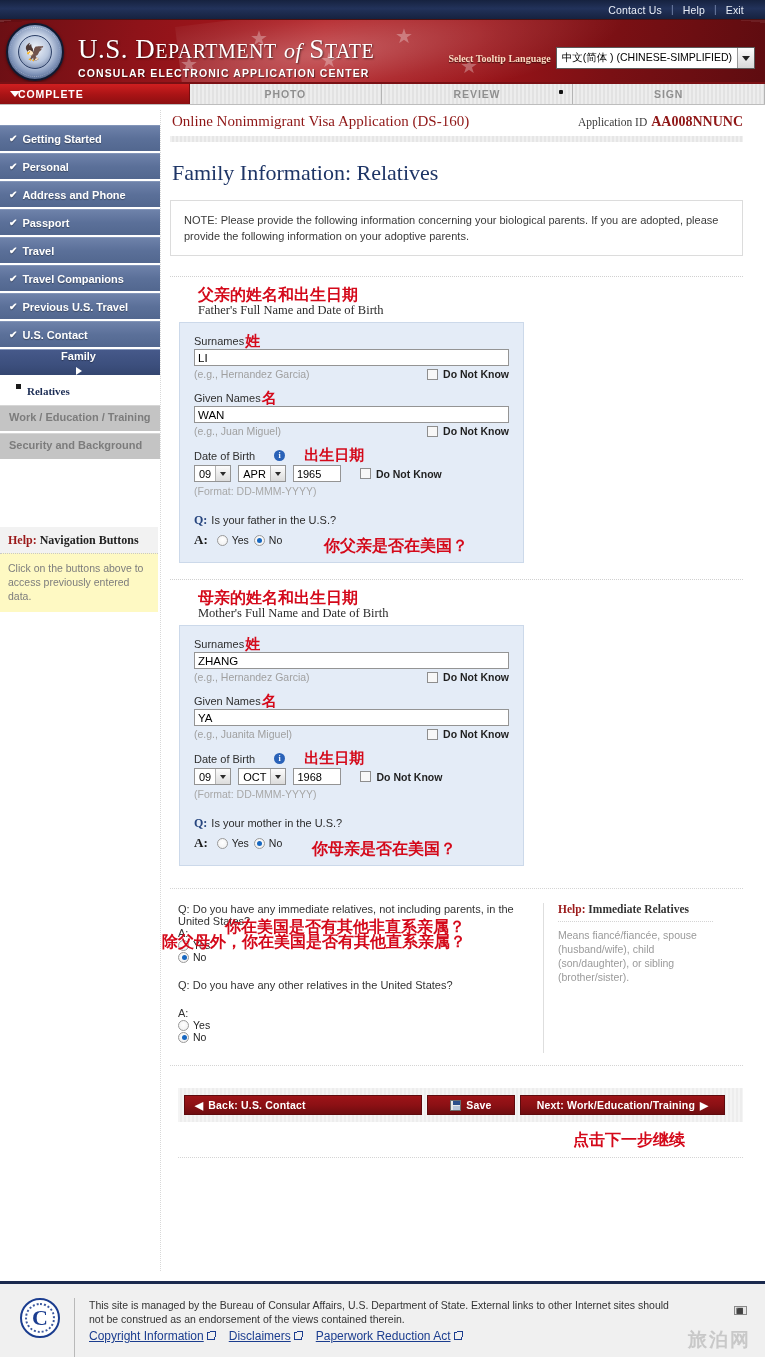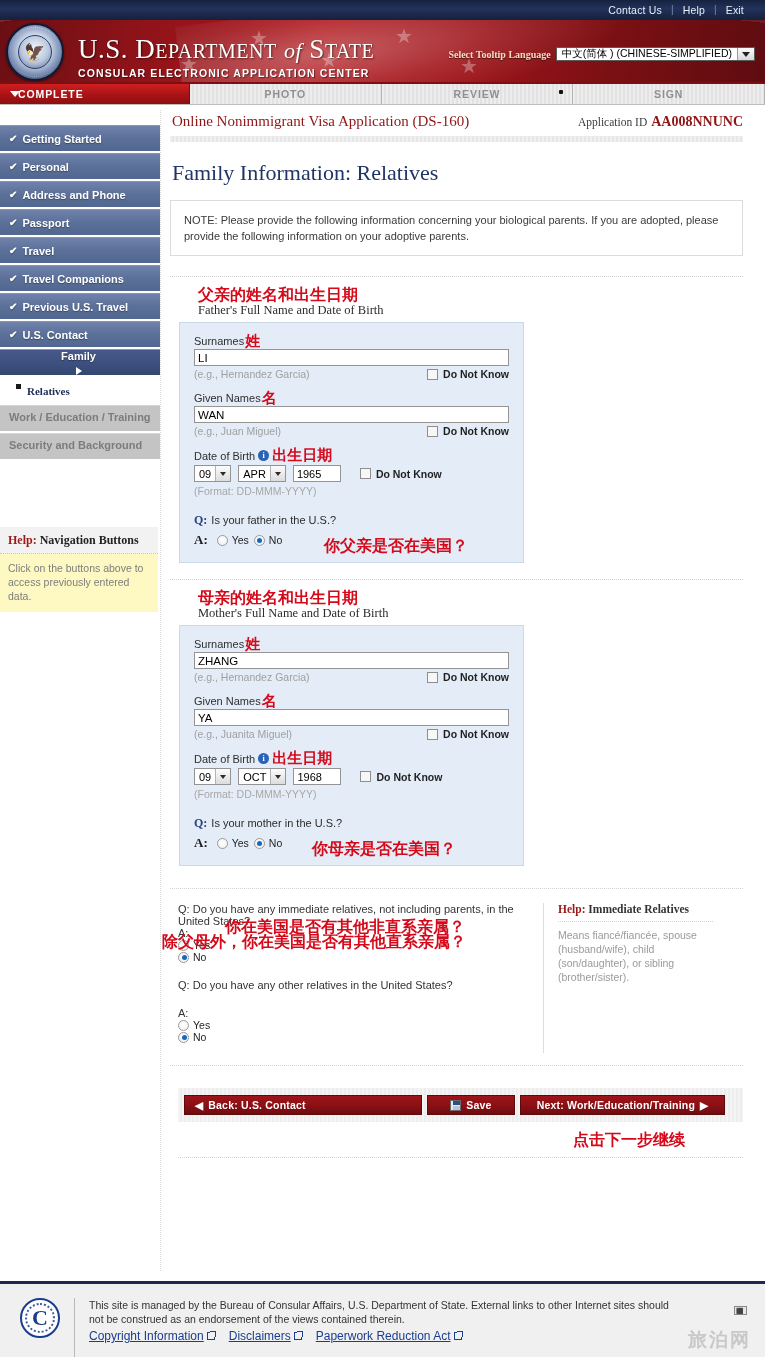--- a/index.html
+++ b/index.html
@@ -90,21 +90,21 @@
     position:absolute; right:10px; top:27px;
     display:flex; align-items:center; gap:5px;
   }
   .tooltip-lang .lbl {
     font-family:"Liberation Serif", serif;
     color:#ffd9c0; font-size:10px; font-weight:bold;
     text-shadow:0 1px 1px rgba(0,0,0,.6);
   }
   .lang-select {
     display:flex; align-items:stretch;
-    background:#fff; border:1px solid #5b5b5b; height:14px;
+    background:#fff; border:1px solid #5b5b5b; height:22px;
   }
   .lang-select .val {
     padding:0 5px; font-size:10.5px; color:#000; display:flex; align-items:center;
     white-space:nowrap;
   }
   .lang-select .arrow {
     width:17px; border-left:1px solid #9a9a9a;
     background:linear-gradient(180deg,#fdfdfd,#d8d8d8);
     display:flex; align-items:center; justify-content:center;
   }
@@ -234,21 +234,21 @@
     padding:0 3px;
   }
   .fld .hint-row { display:flex; align-items:center; justify-content:space-between; margin-top:2px; }
   .fld .hint { font-size:10.5px; color:#a0a0a0; }
   .dnk { display:flex; align-items:center; gap:5px; font-size:10.5px; color:#1f1f1f; font-weight:bold; }
   .cbx {
     width:11px; height:11px; border:1px solid #8e8e8e; background:#f7f7f7;
     display:inline-block; flex:0 0 11px;
   }
 
-  .dob-head { display:flex; align-items:center; gap:3px; margin:12px 0 3px 0; }
+  .dob-head { display:flex; align-items:center; gap:19px; margin:12px 0 3px 0; }
   .dob-head .lbl { font-size:11px; color:#2e2e2e; }
   .info-i {
     width:11px; height:11px; border-radius:50%;
     background:#2a62b8; color:#fff; font-size:8px; font-weight:bold;
     display:flex; align-items:center; justify-content:center;
     font-family:"Liberation Serif", serif;
   }
   .dob-head .cn-tag { color:#d4091a; font-size:15px; font-weight:bold; font-family:"DejaVu Sans", sans-serif; line-height:13px; }
   .dob-row { display:flex; align-items:center; gap:7px; }
   .ddl {

